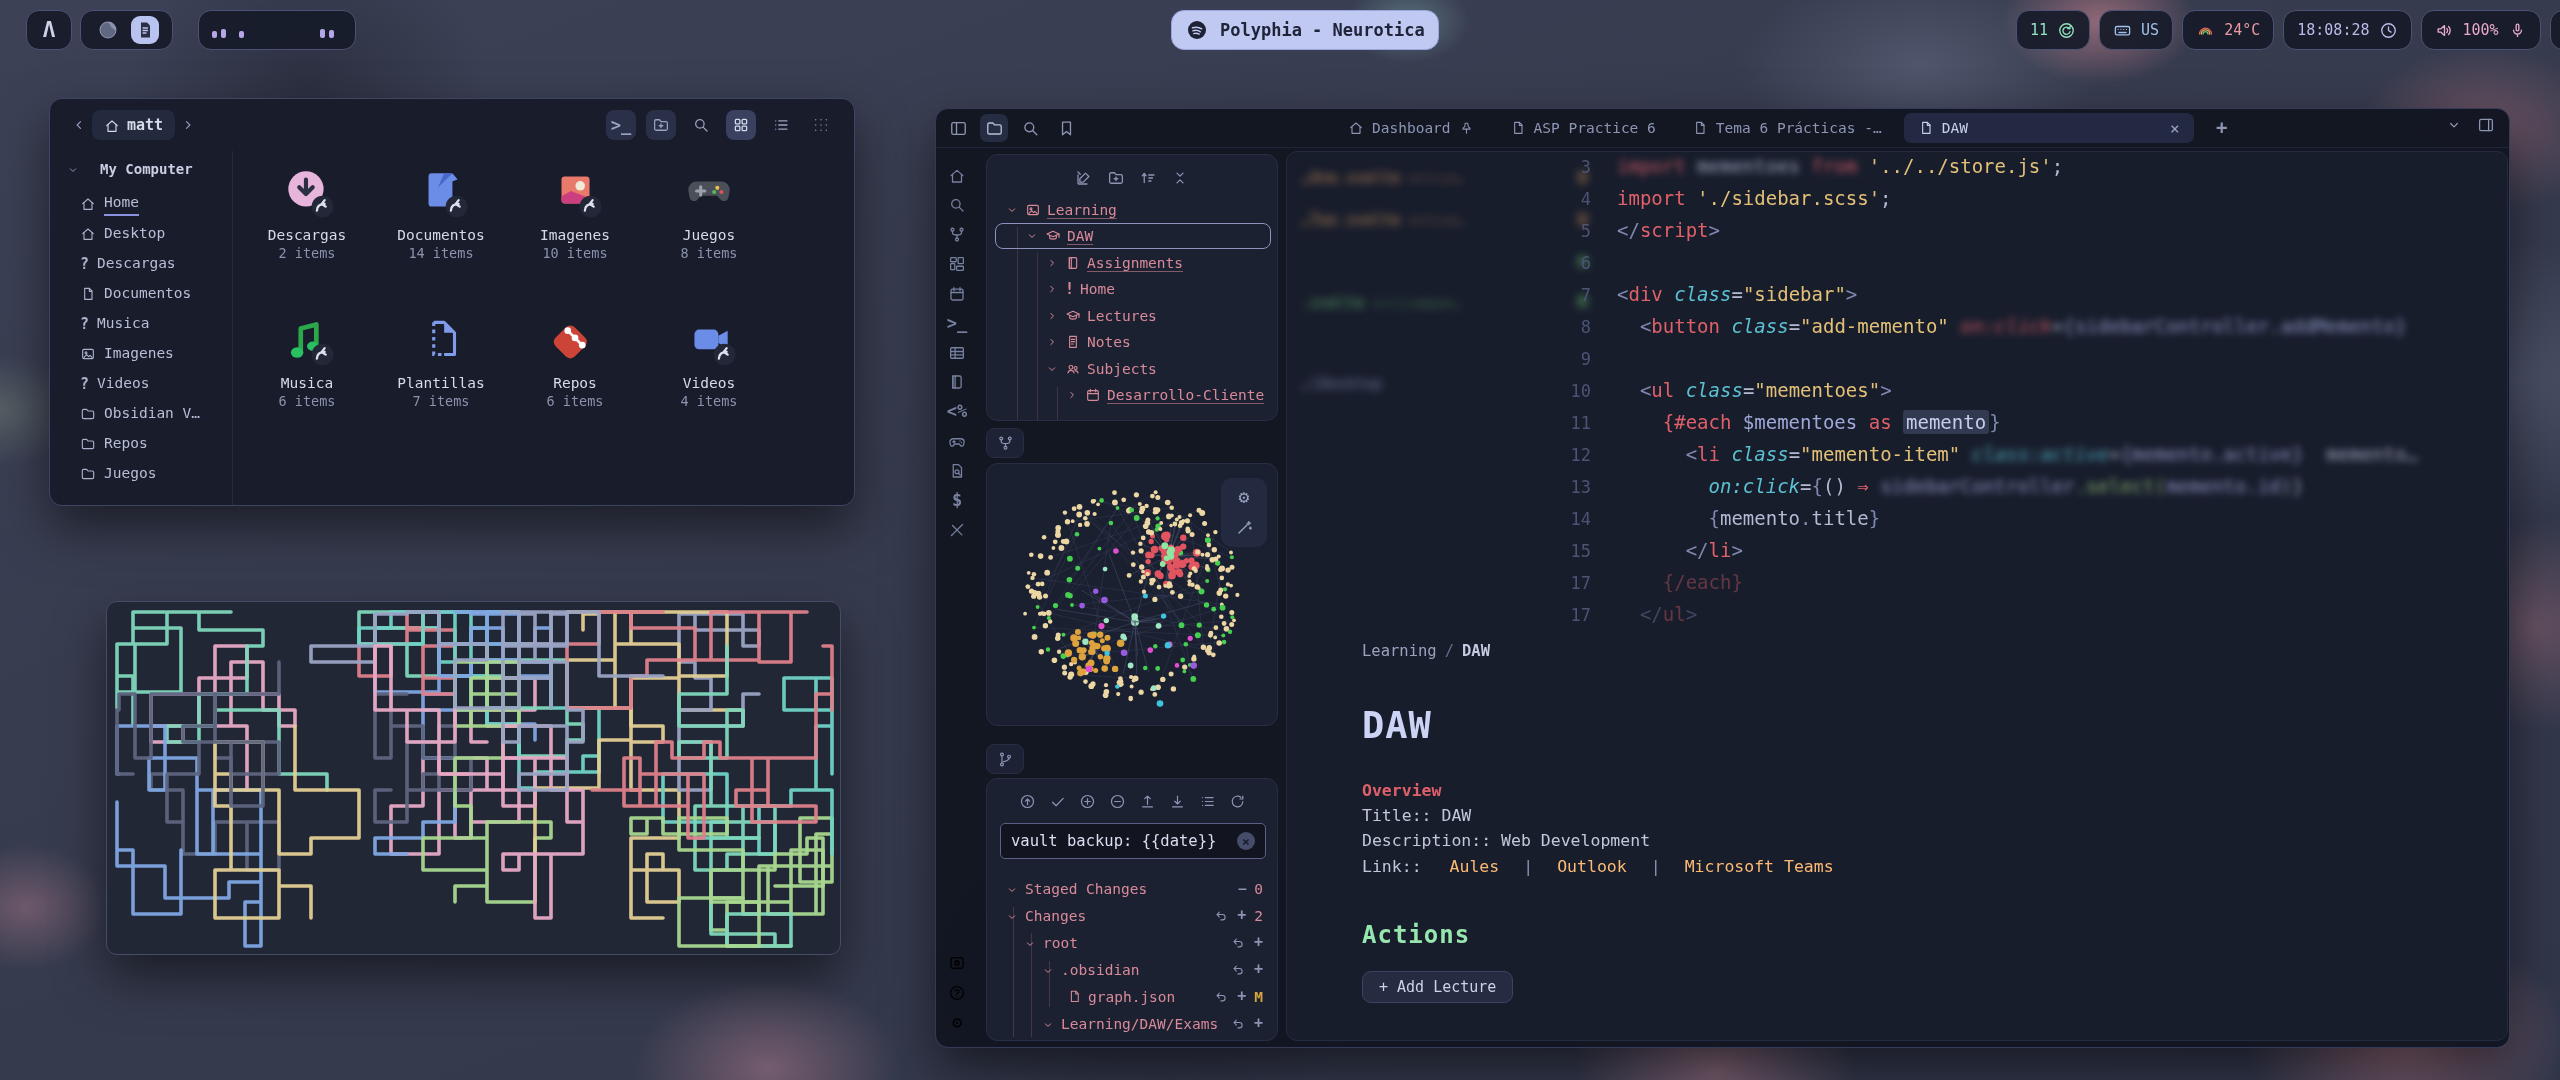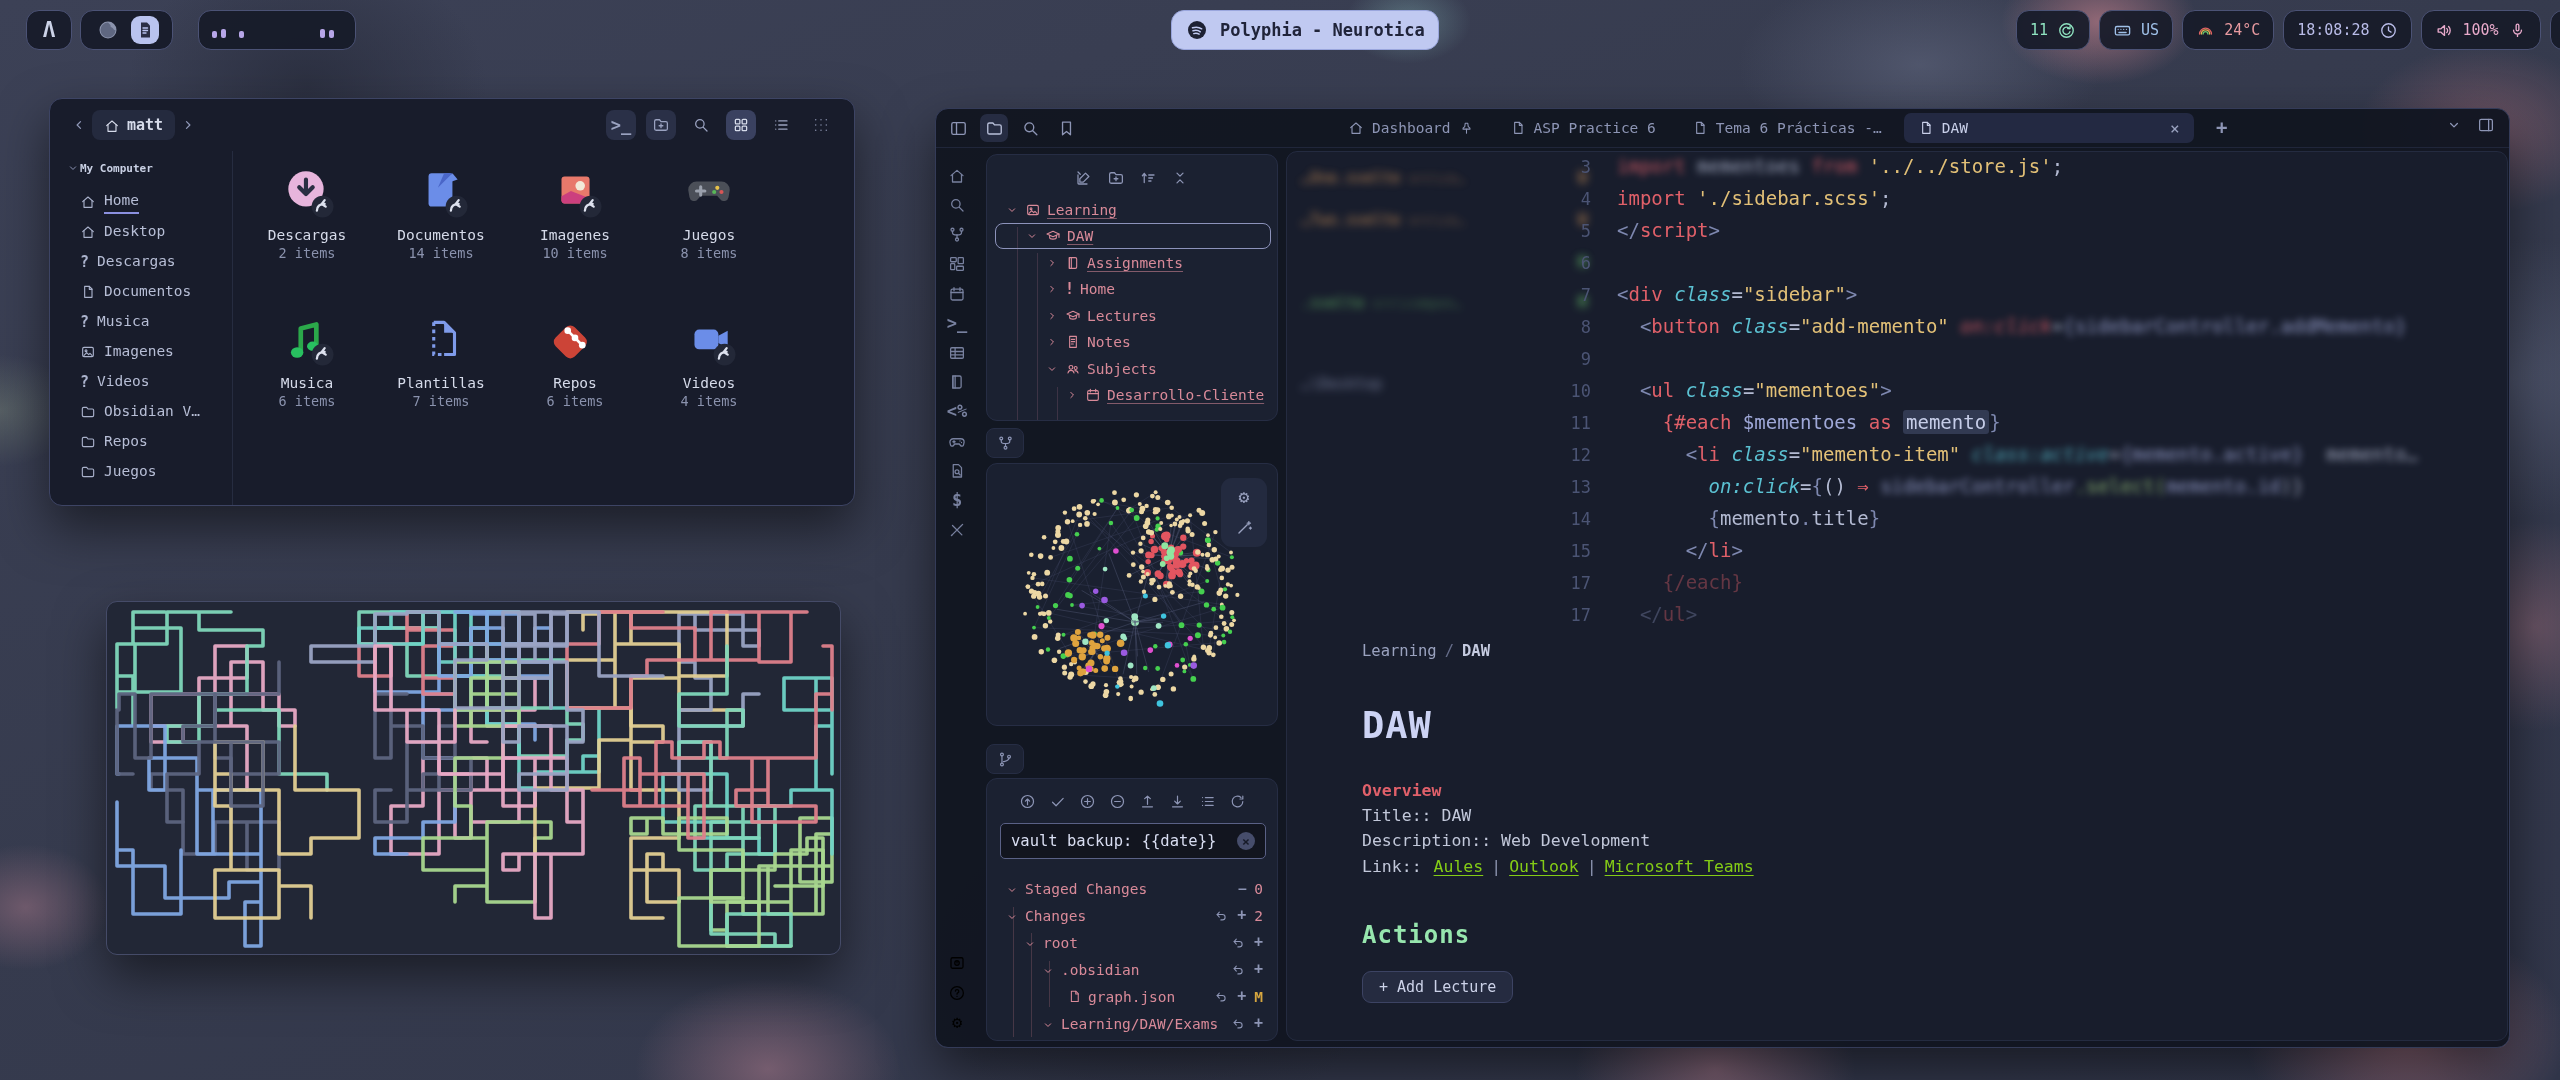--- a/index.html
+++ b/index.html
@@ -46,21 +46,21 @@
   #fm{left:49px;top:98px;width:806px;height:408px;overflow:hidden}
   #fm-toolbar{position:absolute;left:0;top:0;right:0;height:52px;display:flex;align-items:center}
   .navbtn{width:26px;height:26px;display:flex;align-items:center;justify-content:center;color:#8d95b5}
   #fm-back{margin-left:16px}
   #fm-crumb{display:flex;align-items:center;gap:7px;background:#242a3e;border-radius:8px;height:30px;padding:0 12px;color:#d6dbea;font-size:15px;font-weight:bold}
   #fm-tools{position:absolute;right:18px;top:11px;display:flex;align-items:center;gap:10px}
   .toolbtn{width:30px;height:30px;border-radius:8px;display:flex;align-items:center;justify-content:center;color:#9aa2c0}
   .toolbtn.chip{background:#2a3047}
   .toolbtn.activechip{background:#3a4160;color:#d6dbea}
   #fm-side{position:absolute;left:0;top:52px;bottom:0;width:183px;border-right:1px solid #262c40;padding:10px 0 0 16px;box-sizing:border-box;overflow:hidden}
-  .fm-root{display:flex;align-items:flex-end;gap:0;color:#c9d0e4;font-size:11px;font-weight:bold;margin-bottom:12px}
+  .fm-root{display:flex;align-items:flex-start;gap:20px;color:#c9d0e4;font-size:14px;font-weight:bold;margin-bottom:12px}
   .fm-item{display:flex;align-items:center;gap:8px;color:#b7bed6;font-size:14.5px;height:30px;padding-left:14px}
   .fm-item .lbl{line-height:1.2}
   .fm-item.active .lbl{box-shadow:0 2px 0 #8b90e0;padding-bottom:2px}
   #fm-grid{position:absolute;left:190px;top:52px;right:0;bottom:0;display:grid;
     grid-template-columns:repeat(4,134px);grid-auto-rows:148px;justify-content:start;padding-top:14px}
   .folder{display:flex;flex-direction:column;align-items:center;gap:2px}
   .folder .fname{color:#d6dbea;font-size:14.5px;margin-top:6px}
   .folder .fcount{color:#8a92ad;font-size:13.5px}
   
   #pipes-win{left:106px;top:601px;width:735px;height:354px;background:#222736;border-color:#454b68;border-radius:11px;overflow:hidden}
@@ -119,21 +119,21 @@
   .tk-kd{color:#e06069;opacity:.38}.tk-pd{color:#7e88b0;opacity:.38}
   .tk-b{filter:blur(3.5px);opacity:.85}
   
   #note{position:absolute;left:75px;top:490px;width:1100px;font-size:16.5px;color:#c2c8da}
   #note-crumb{color:#9aa2bf;font-size:15.5px}
   #note-crumb .sep{color:#666d8a;margin:0 8px}
   #note-crumb .cur{color:#c5cbe0;font-weight:bold}
   #note-title{font-size:37px;font-weight:bold;color:#ccd3f4;margin-top:44px;letter-spacing:1px}
   #note-overview{color:#e0606a;margin-top:34px;font-weight:bold}
   .nfield{margin-top:4.5px;line-height:21px}
-  #note-links a{color:#84cc16;text-decoration:underline;text-underline-offset:3px;margin:0 2px}
+  #note-links a{color:#fdba74;text-underline-offset:3px;margin:0 18px}
   #note-links .pipe{color:#8a92ad;margin:0 6px}
   #note-actions{font-size:24px;font-weight:bold;color:#97e6ae;margin-top:44px;letter-spacing:1px}
   .abtn{display:flex;align-items:center;background:#252b40;border:1px solid #3c4363;border-radius:9px;height:30px;padding:0 16px;color:#ccd2e8;font-size:15px;width:max-content}
   #abtn-1{margin-top:22px}
 </style>
 </head>
 <body>
 
 <div id="stage">
 

